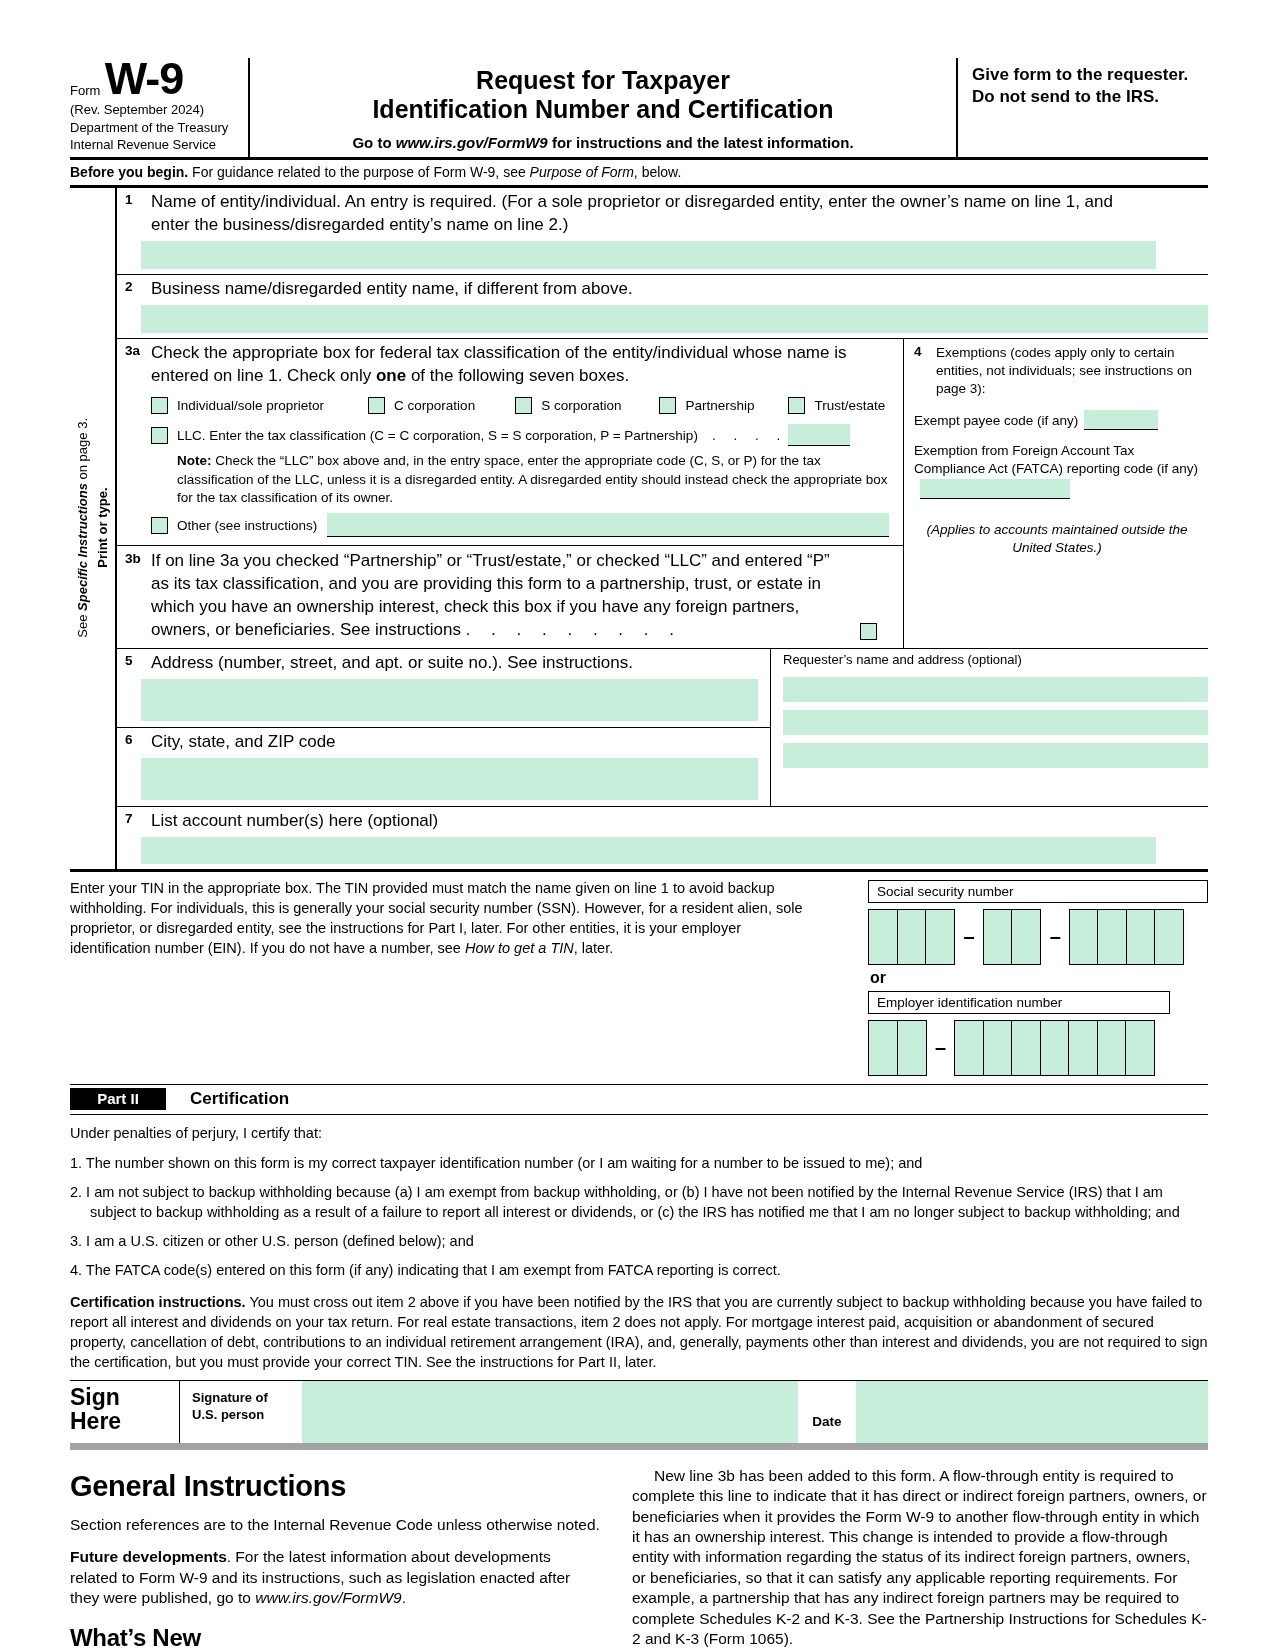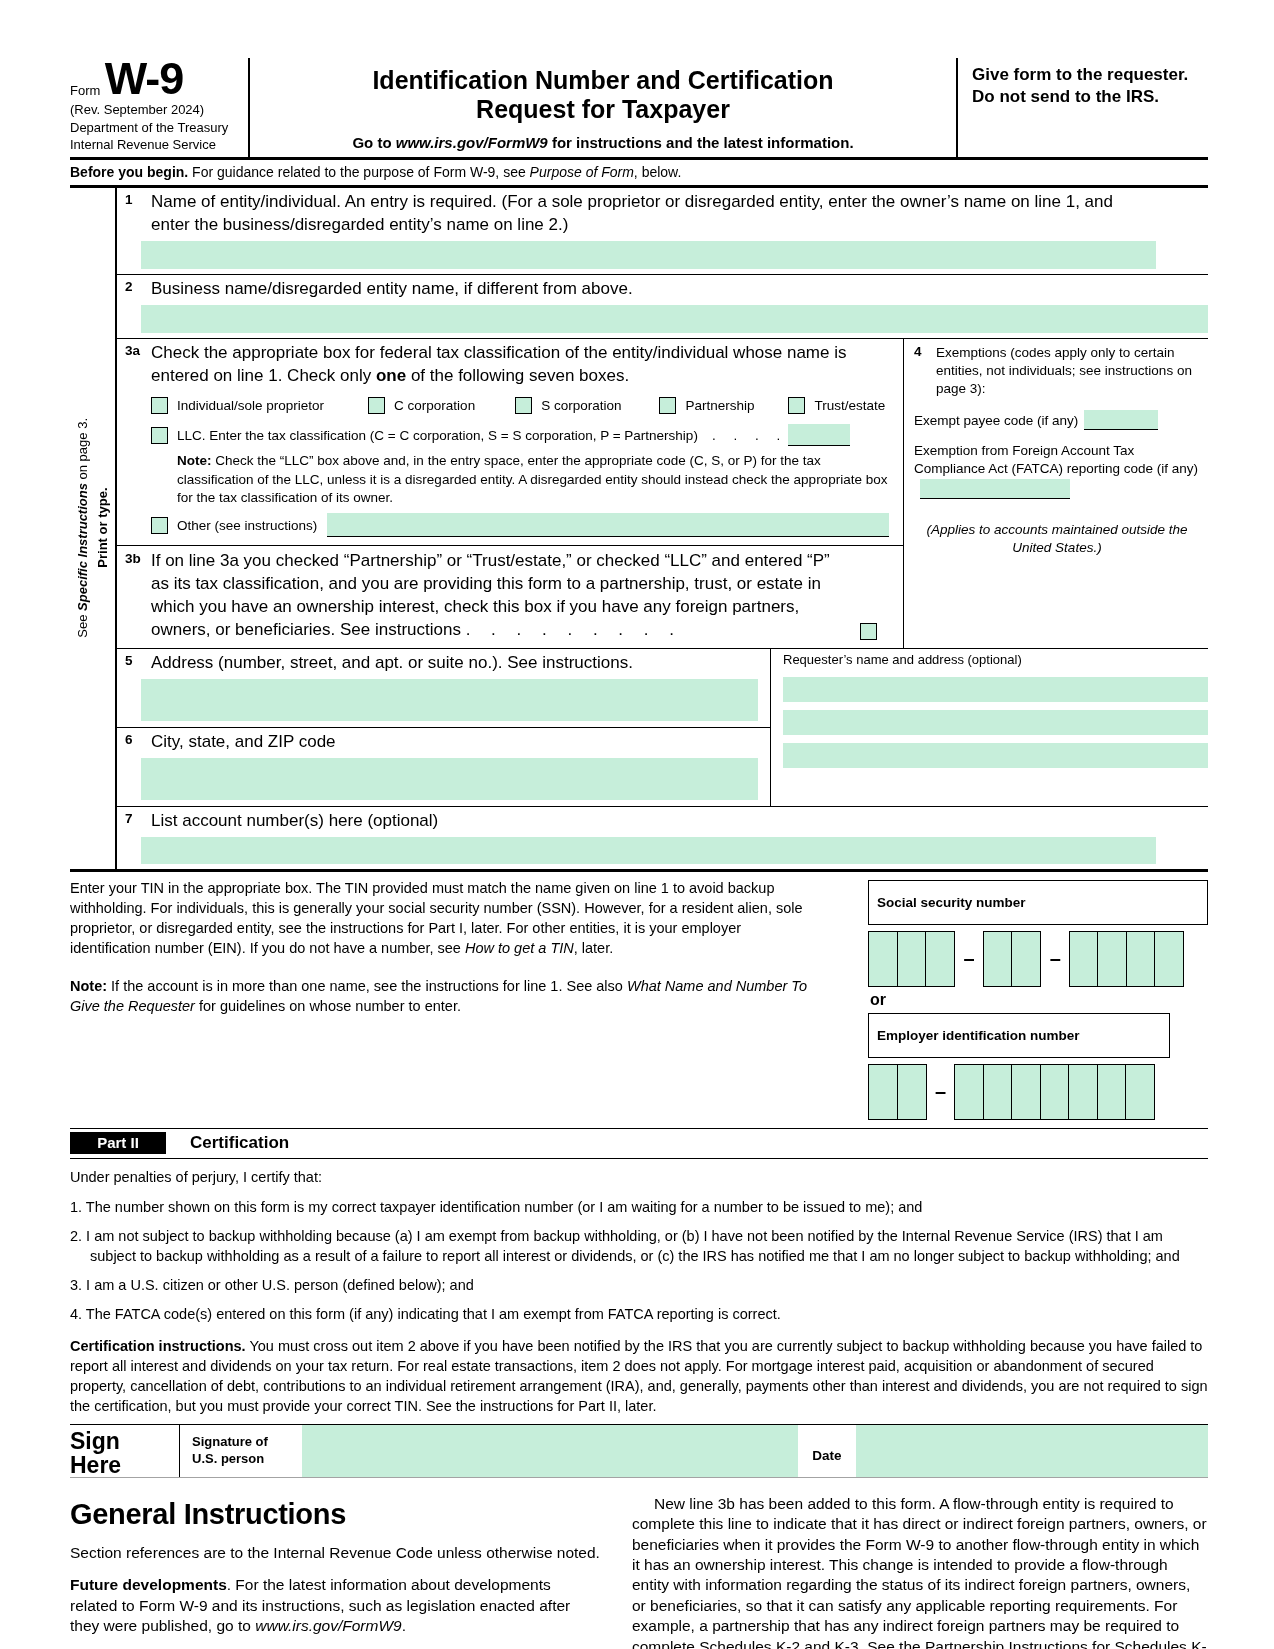--- a/index.html
+++ b/index.html
@@ -83,35 +83,35 @@
   
   .partbar{ display:flex; align-items:center; border-bottom:1.5px solid #000; padding:3px 0 4px; }
   .partbox{ background:#000; color:#fff; font-weight:bold; font-size:15px; padding:2px 0 3px; width:96px; text-align:center; flex:none; }
   .parttitle{ font-weight:bold; font-size:17px; margin-left:24px; }
 
   
   .p1{ display:flex; padding:6px 0 8px; border-bottom:1.5px solid #000; }
   .p1-left{ flex:1; padding-right:48px; font-size:14.5px; line-height:1.38; }
   .p1-left p{ margin-bottom:18px; }
   .p1-right{ width:340px; flex:none; padding-top:2px; }
-  .numlabel{ border:1.5px solid #000; font-weight:bold; font-size:13.5px; padding:14px 8px; }
+  .numlabel{ border:1.5px solid #000; font-weight:normal; font-size:13.5px; padding:3px 8px; }
   .cellrow{ display:flex; align-items:center; margin-top:6px; }
   .cell{ width:30px; height:56px; background:var(--green); border:1.5px solid #000; margin-right:-1.5px; flex:none; }
   .dash{ font-weight:bold; font-size:20px; margin:0 8px 0 10px; flex:none; }
   .orlbl{ font-weight:bold; font-size:16px; margin:4px 0 4px 2px; }
   .ein-label{ width:302px; }
 
   
   .p2{ font-size:14.5px; line-height:1.38; padding:6px 0 0; }
   .p2-intro{ margin:2px 0 10px; }
   .p2-item{ padding-left:20px; text-indent:-20px; margin-bottom:9px; }
   .certp{ margin-top:12px; margin-bottom:8px; }
 
   
-  .signrow{ display:flex; align-items:stretch; border-top:1.5px solid #000; border-bottom:1px solid #a3a3a3; height:54px; }
+  .signrow{ display:flex; align-items:stretch; border-top:1.5px solid #000; border-bottom:7px solid #a3a3a3; height:70px; }
   .sign-here{ width:110px; font-size:23px; font-weight:bold; line-height:1.05; padding-top:4px; border-right:1.5px solid #000; flex:none; }
   .sig-label{ width:122px; font-weight:bold; font-size:13px; line-height:1.35; padding:8px 4px 0 12px; flex:none; }
   .sig-field{ flex:1; background:var(--green); margin:0; }
   .date-label{ width:58px; font-weight:bold; font-size:13.5px; display:flex; align-items:flex-end; justify-content:center; padding-bottom:14px; flex:none; }
   .date-field{ width:352px; background:var(--green); flex:none; }
 
   
   .instr{ display:flex; gap:30px; margin-top:4px; }
   .col-l{ width:532px; flex:none; }
   .col-r{ flex:1; }
@@ -131,22 +131,22 @@
       <span class="form-word">Form</span>
       <span class="form-num">W-9</span>
       <div class="rev">(Rev. September 2024)</div>
       <div class="dept">
         <div>Department of the Treasury</div>
         <div>Internal Revenue Service</div>
       </div>
     </div>
     <div class="hdr-center">
       <div class="hdr-title">
+        <div>Request for Taxpayer</div>
         <div>Identification Number and Certification</div>
-        <div>Request for Taxpayer</div>
       </div>
       <div class="hdr-goto">
         <span class="b">Go to </span><span class="bi">www.irs.gov/FormW9</span><span class="b"> for instructions and the latest information.</span>
       </div>
     </div>
     <div class="hdr-right">
       <div class="give">Give form to the requester. Do not send to the IRS.</div>
     </div>
   </div>
 
@@ -279,21 +279,20 @@
         <div class="gf mt" style="margin-left:16px; margin-right:52px; height:27px"></div>
       </div>
 
     </div>
   </div>
 
 
   <div class="p1">
     <div class="p1-left">
       <p><span>Enter your TIN in the appropriate box. The TIN provided must match the name given on line 1 to avoid backup withholding. For individuals, this is generally your social security number (SSN). However, for a resident alien, sole proprietor, or disregarded entity, see the instructions for Part I, later. For other entities, it is your employer identification number (EIN). If you do not have a number, see </span><span class="i">How to get a TIN</span><span>, later.</span></p>
-      <p><span class="b">Note:</span><span> If the account is in more than one name, see the instructions for line 1. See also </span><span class="i">What Name and Number To Give the Requester</span><span> for guidelines on whose number to enter.</span></p>
     </div>
     <div class="p1-right">
       <div class="numlabel">Social security number</div>
       <div class="cellrow">
         <span class="cell"></span>
             <span class="cell"></span>
             <span class="cell"></span>
         <span class="dash">–</span>
         <span class="cell"></span>
             <span class="cell"></span>

